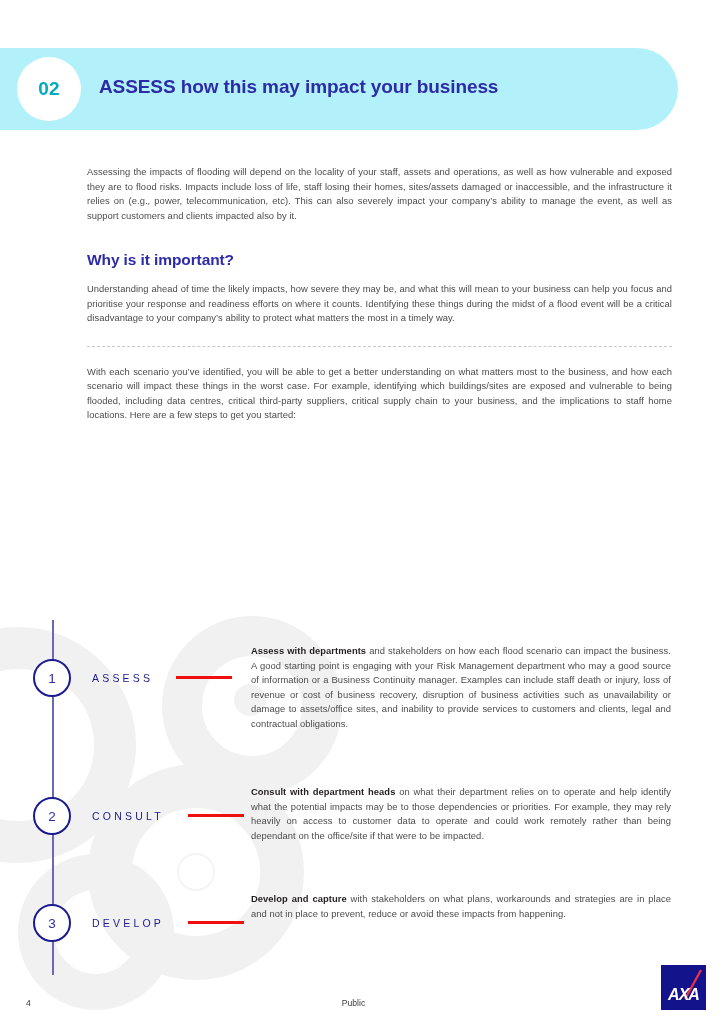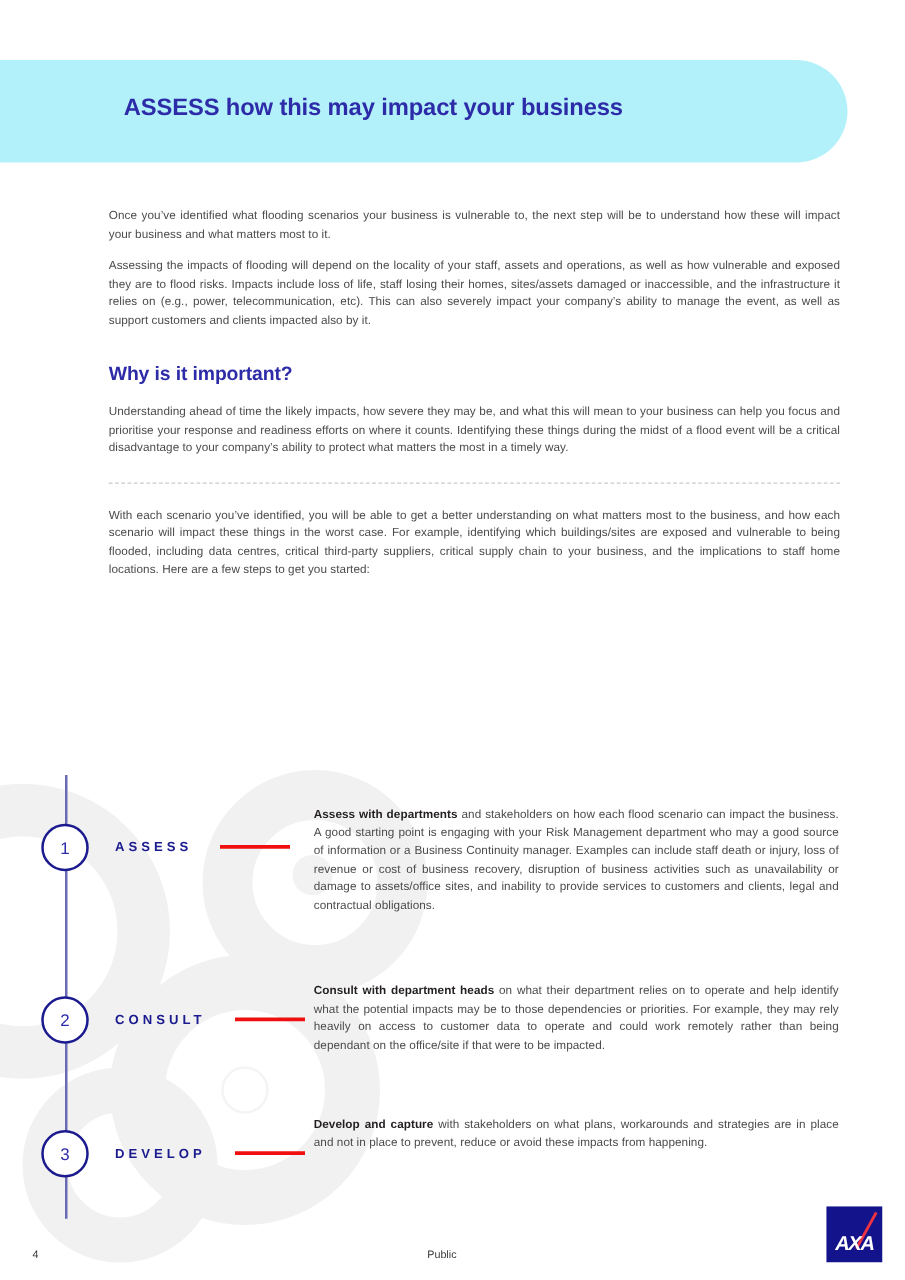--- a/index.html
+++ b/index.html
@@ -143,21 +143,21 @@
   .step-num {
     color: #2d2ba8;
     font-size: 13.5px;
     font-weight: 400;
   }
   .step-label {
     position: absolute;
     left: 92px;
     color: #1b1b8f;
     font-size: 10.5px;
-    font-weight: bold;
+    font-weight: normal;
     letter-spacing: 3.2px;
     white-space: nowrap;
   }
   .step-rule {
     position: absolute;
     width: 56px;
     height: 3px;
     background: #f00f0f;
   }
   .step-body {
@@ -215,25 +215,27 @@
       <circle cx="196" cy="872" r="18" stroke-width="2" stroke="#f4f4f4"></circle>
       <circle cx="252" cy="706" r="70" stroke-width="40"></circle>
       <circle cx="96" cy="932" r="60" stroke-width="36"></circle>
     </g>
     <g fill="#f2f2f2">
       <path d="M250 700 m-16 0 a16 16 0 1 0 32 0 a16 16 0 1 0 -32 0"></path>
     </g>
   </svg>
 
   <div class="banner"></div>
+  <div class="banner-circle">
+    <span class="banner-number">02</span>
+  </div>
   <div class="banner-title">ASSESS how this may impact your business</div>
 
   <div class="content">
 
-    <p class="body-text">Once you’ve identified what flooding scenarios your business is vulnerable to, the next step will be to understand how these will impact your business and what matters most to it.</p>
     <p class="body-text">Assessing the impacts of flooding will depend on the locality of your staff, assets and operations, as well as how vulnerable and exposed they are to flood risks. Impacts include loss of life, staff losing their homes, sites/assets damaged or inaccessible, and the infrastructure it relies on (e.g., power, telecommunication, etc). This can also severely impact your company’s ability to manage the event, as well as support customers and clients impacted also by it.</p>
 
     <h2 class="section-head spaced">Why is it important?</h2>
     <p class="body-text">Understanding ahead of time the likely impacts, how severe they may be, and what this will mean to your business can help you focus and prioritise your response and readiness efforts on where it counts. Identifying these things during the midst of a flood event will be a critical disadvantage to your company’s ability to protect what matters the most in a timely way.</p>
 
     <hr class="divider">
 
     <p class="body-text">With each scenario you’ve identified, you will be able to get a better understanding on what matters most to the business, and how each scenario will impact these things in the worst case. For example, identifying which buildings/sites are exposed and vulnerable to being flooded, including data centres, critical third-party suppliers, critical supply chain to your business, and the implications to staff home locations. Here are a few steps to get you started:</p>
   </div>
 

